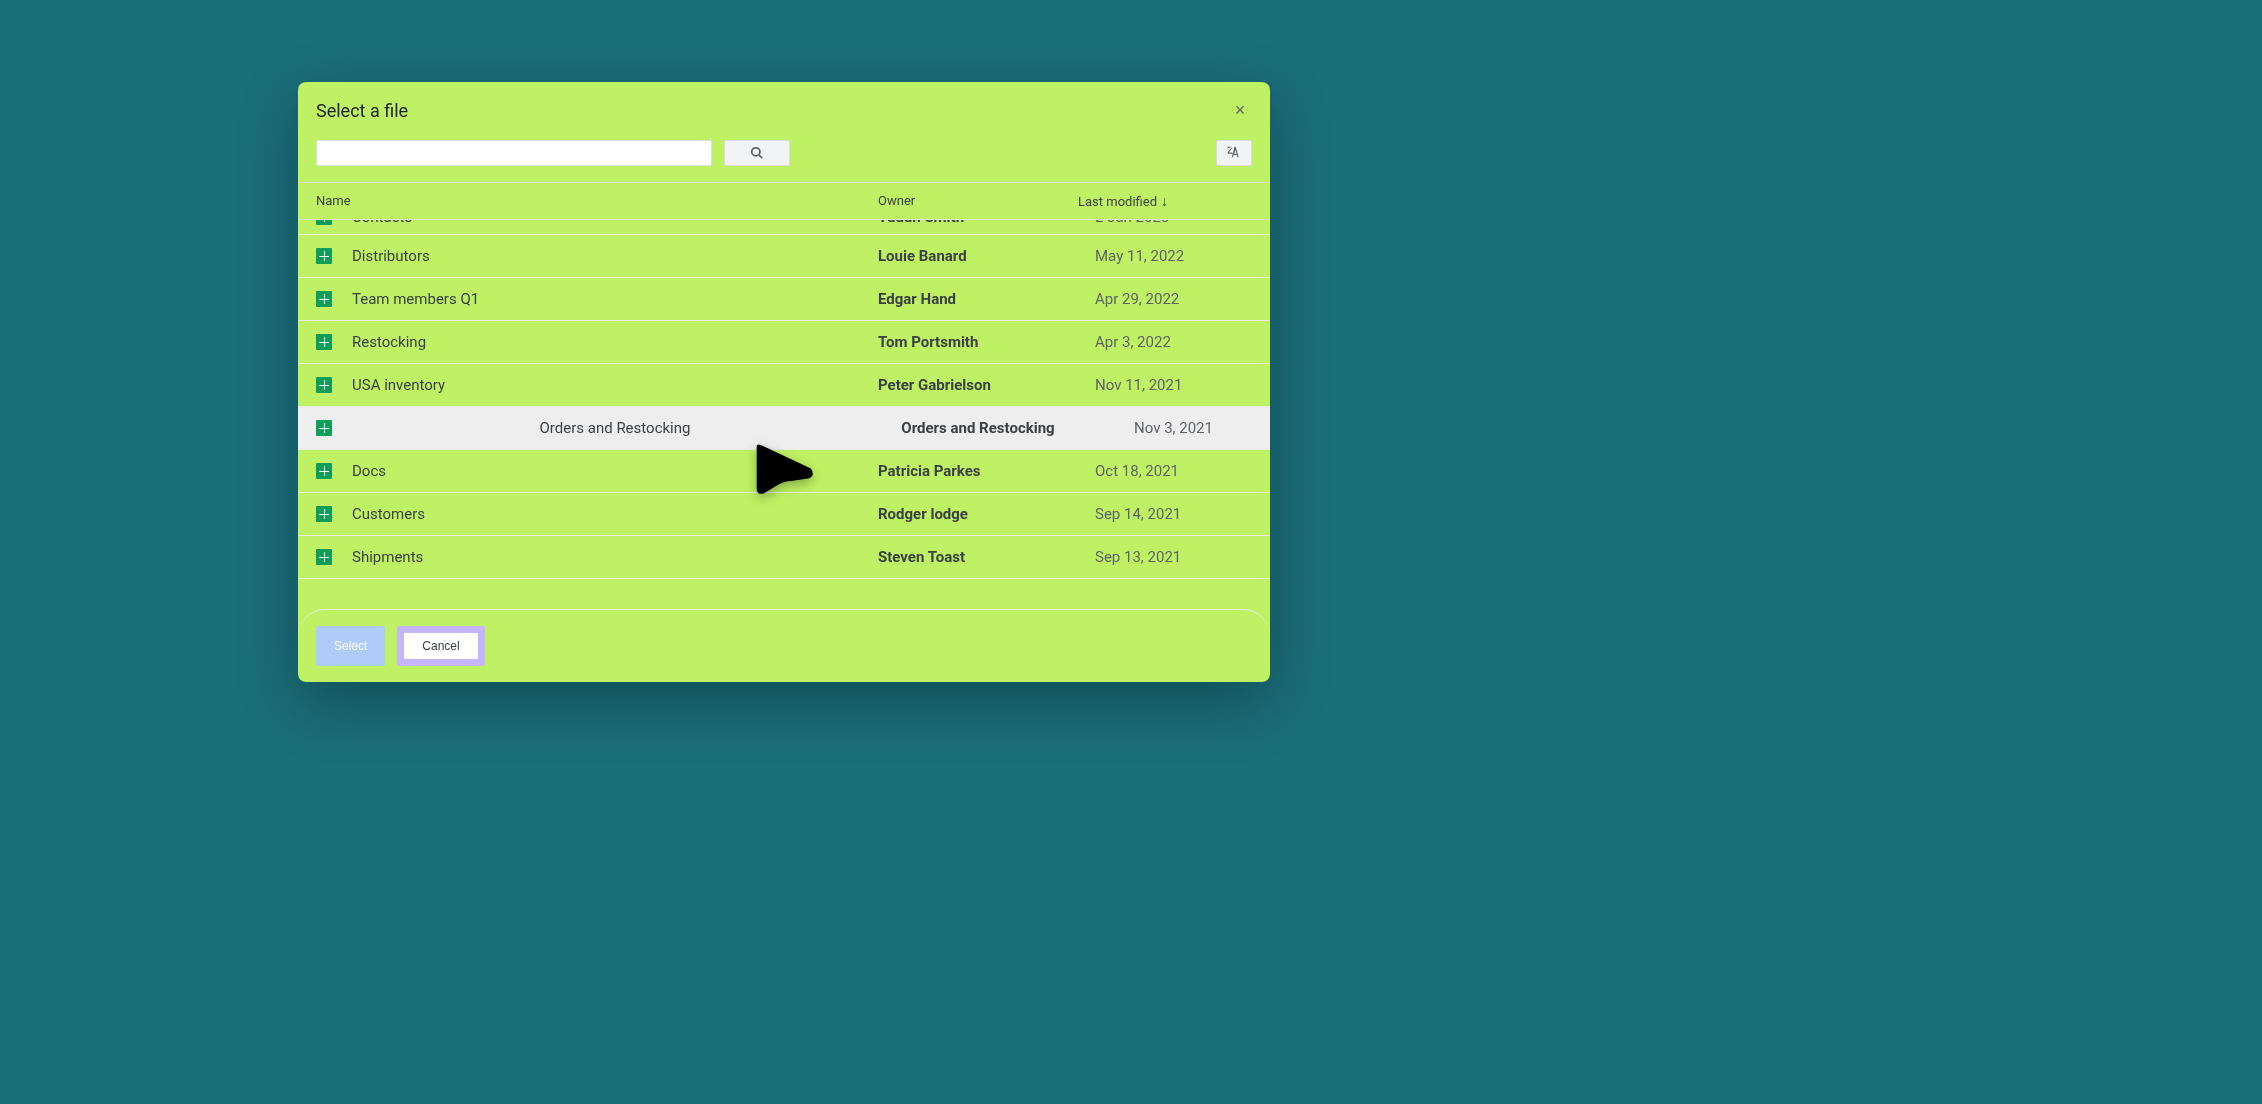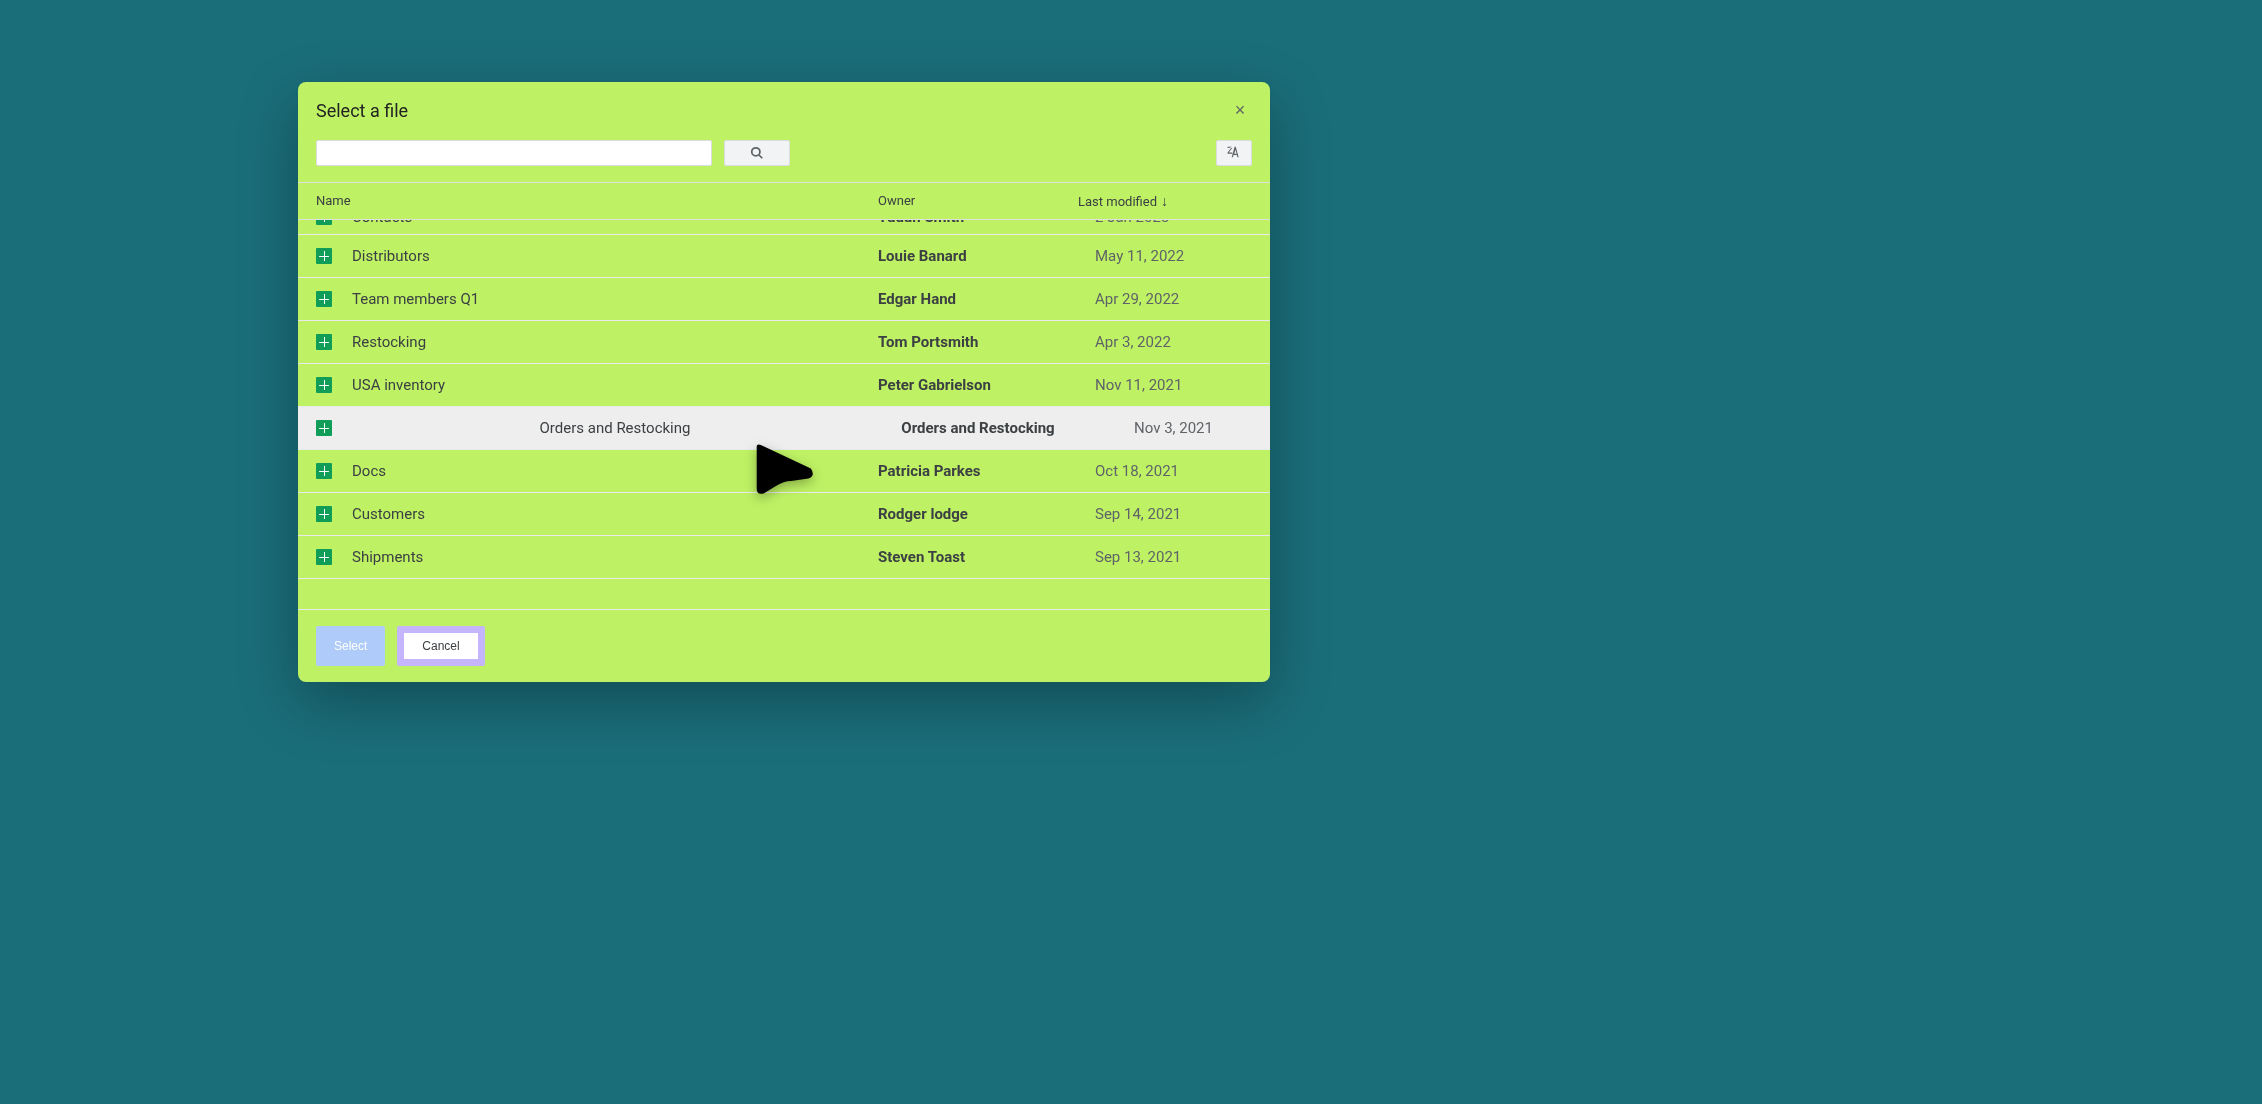--- a/index.html
+++ b/index.html
@@ -181,20 +181,21 @@
     .file-date-cell {
       flex: 1;
       color: #5f6368;
       margin-left: 17px;
     }
     .modal-footer {
       display: flex;
       padding: 16px 18px;
       gap: 12px;
       border-top: 1px solid #e8eaed;
+      border-radius: 27px;
     }
     .btn {
       padding: 6px 18px;
       font-size: 12px;
       border-radius: 2px;
       cursor: pointer;
       border: none;
       font-weight: 500;
     }
     .btn-select {

